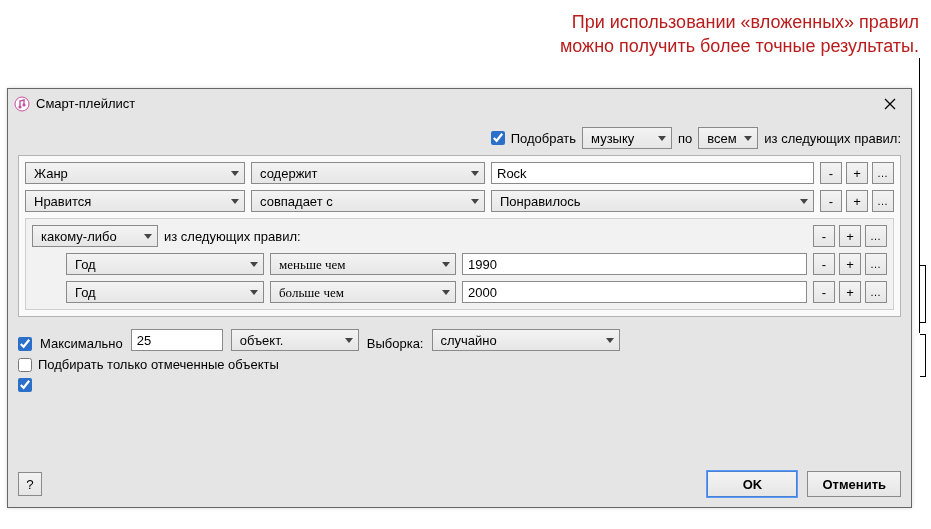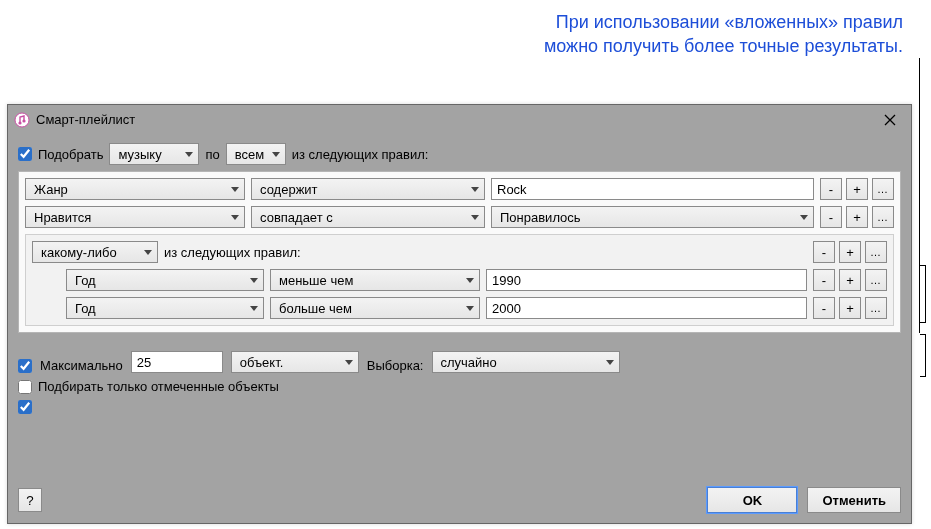--- a/index.html
+++ b/index.html
@@ -13,47 +13,47 @@
   .canvas {
     width: 931px;
     height: 529px;
     position: relative;
     padding-top: 10px;
   }
   .annotation {
     text-align: right;
     font-size: 18px;
     line-height: 1.35;
-    padding-right: 28px;
-    color: #1d4ed8;
+    padding-right: 12px;
+    color: #b91c1c;
     position: relative;
   }
   .annotation-line {
     position: absolute;
     right: 11px;
     top: 48px;
     width: 1px;
     height: 275px;
     background: #000;
   }
   .bracket {
     position: absolute;
     border-right: 1px solid #000;
     border-top: 1px solid #000;
     border-bottom: 1px solid #000;
     right: 5px;
   }
   .dialog {
     position: absolute;
     left: 7px;
-    top: 104px;
+    top: 88px;
     width: 905px;
     height: 420px;
     border: 1px solid #666;
-    background: #a3a3a3;
+    background: #e5e5e5;
     box-shadow: 0 0 4px rgba(0,0,0,0.15);
   }
   .titlebar {
     display: flex;
     align-items: center;
     justify-content: space-between;
     height: 30px;
     padding: 0 6px 0 6px;
     border-bottom: 1px solid transparent;
   }
@@ -64,21 +64,21 @@
   }
   .close-x {
     width: 30px; height: 30px;
     display:flex; align-items:center; justify-content:center;
     font-size: 15px;
     font-family: Arial, sans-serif;
   }
   .body {
     padding: 8px 10px 10px 10px;
   }
-  .row { display:flex; align-items:center; gap:6px; margin-bottom:6px; }
+  .row { display:flex; align-items:center; gap:6px; margin-bottom:6px;justify-content:flex-end; }
   input[type=checkbox] {
     width:14px; height:14px; accent-color:#2a6fc9;
     margin:0;
   }
   label { white-space: nowrap; }
   select, .select {
     appearance: none;
     -webkit-appearance:none;
     background: linear-gradient(#f3f3f3, #e6e6e6);
     border: 1px solid #8a8a8a;
@@ -103,21 +103,21 @@
     border:1px solid #8a8a8a;
     height:22px;
     font:inherit;
     padding: 0 5px;
     background:#fff;
   }
   .rules-frame {
     border:1px solid #b5b5b5;
     background:#fafafa;
     padding:6px 6px 6px 6px;
-    margin: 5px 0 18px 0;
+    margin: 5px 0 12px 0;
   }
   .rule-row {
     display:flex;
     align-items:center;
     gap:6px;
     margin-bottom:6px;
   }
   .rule-row:last-child { margin-bottom:0; }
   .nested-frame {
     border:1px solid #cfcfcf;
@@ -167,21 +167,21 @@
   .limit-row { display:flex; align-items:flex-end; gap:8px; margin-bottom:6px;}
   .check-row { display:flex; align-items:center; gap:6px; margin-bottom:6px;}
   
   .w-field { width: 220px; }
   .w-op    { width: 234px; }
   .w-inL   { flex:1; min-width:0;}
   .w-media { width: 90px; }
   .w-all   { width: 60px; }
   .w-any   { width: 126px; }
   .w-nested-field { width:198px; }
-  .w-nested-op    { width:210px; }
+  .w-nested-op    { width:186px;font-family:Liberation Serif, serif; }
   .w-limit-cnt { width:92px; }
   .w-limit-unit{ width:128px; }
   .w-limit-sel { width:188px; }
 </style>
 </head>
 <body>
 
 <div class="canvas">
   <div class="annotation">
     <div>При использовании «вложенных» правил</div>

